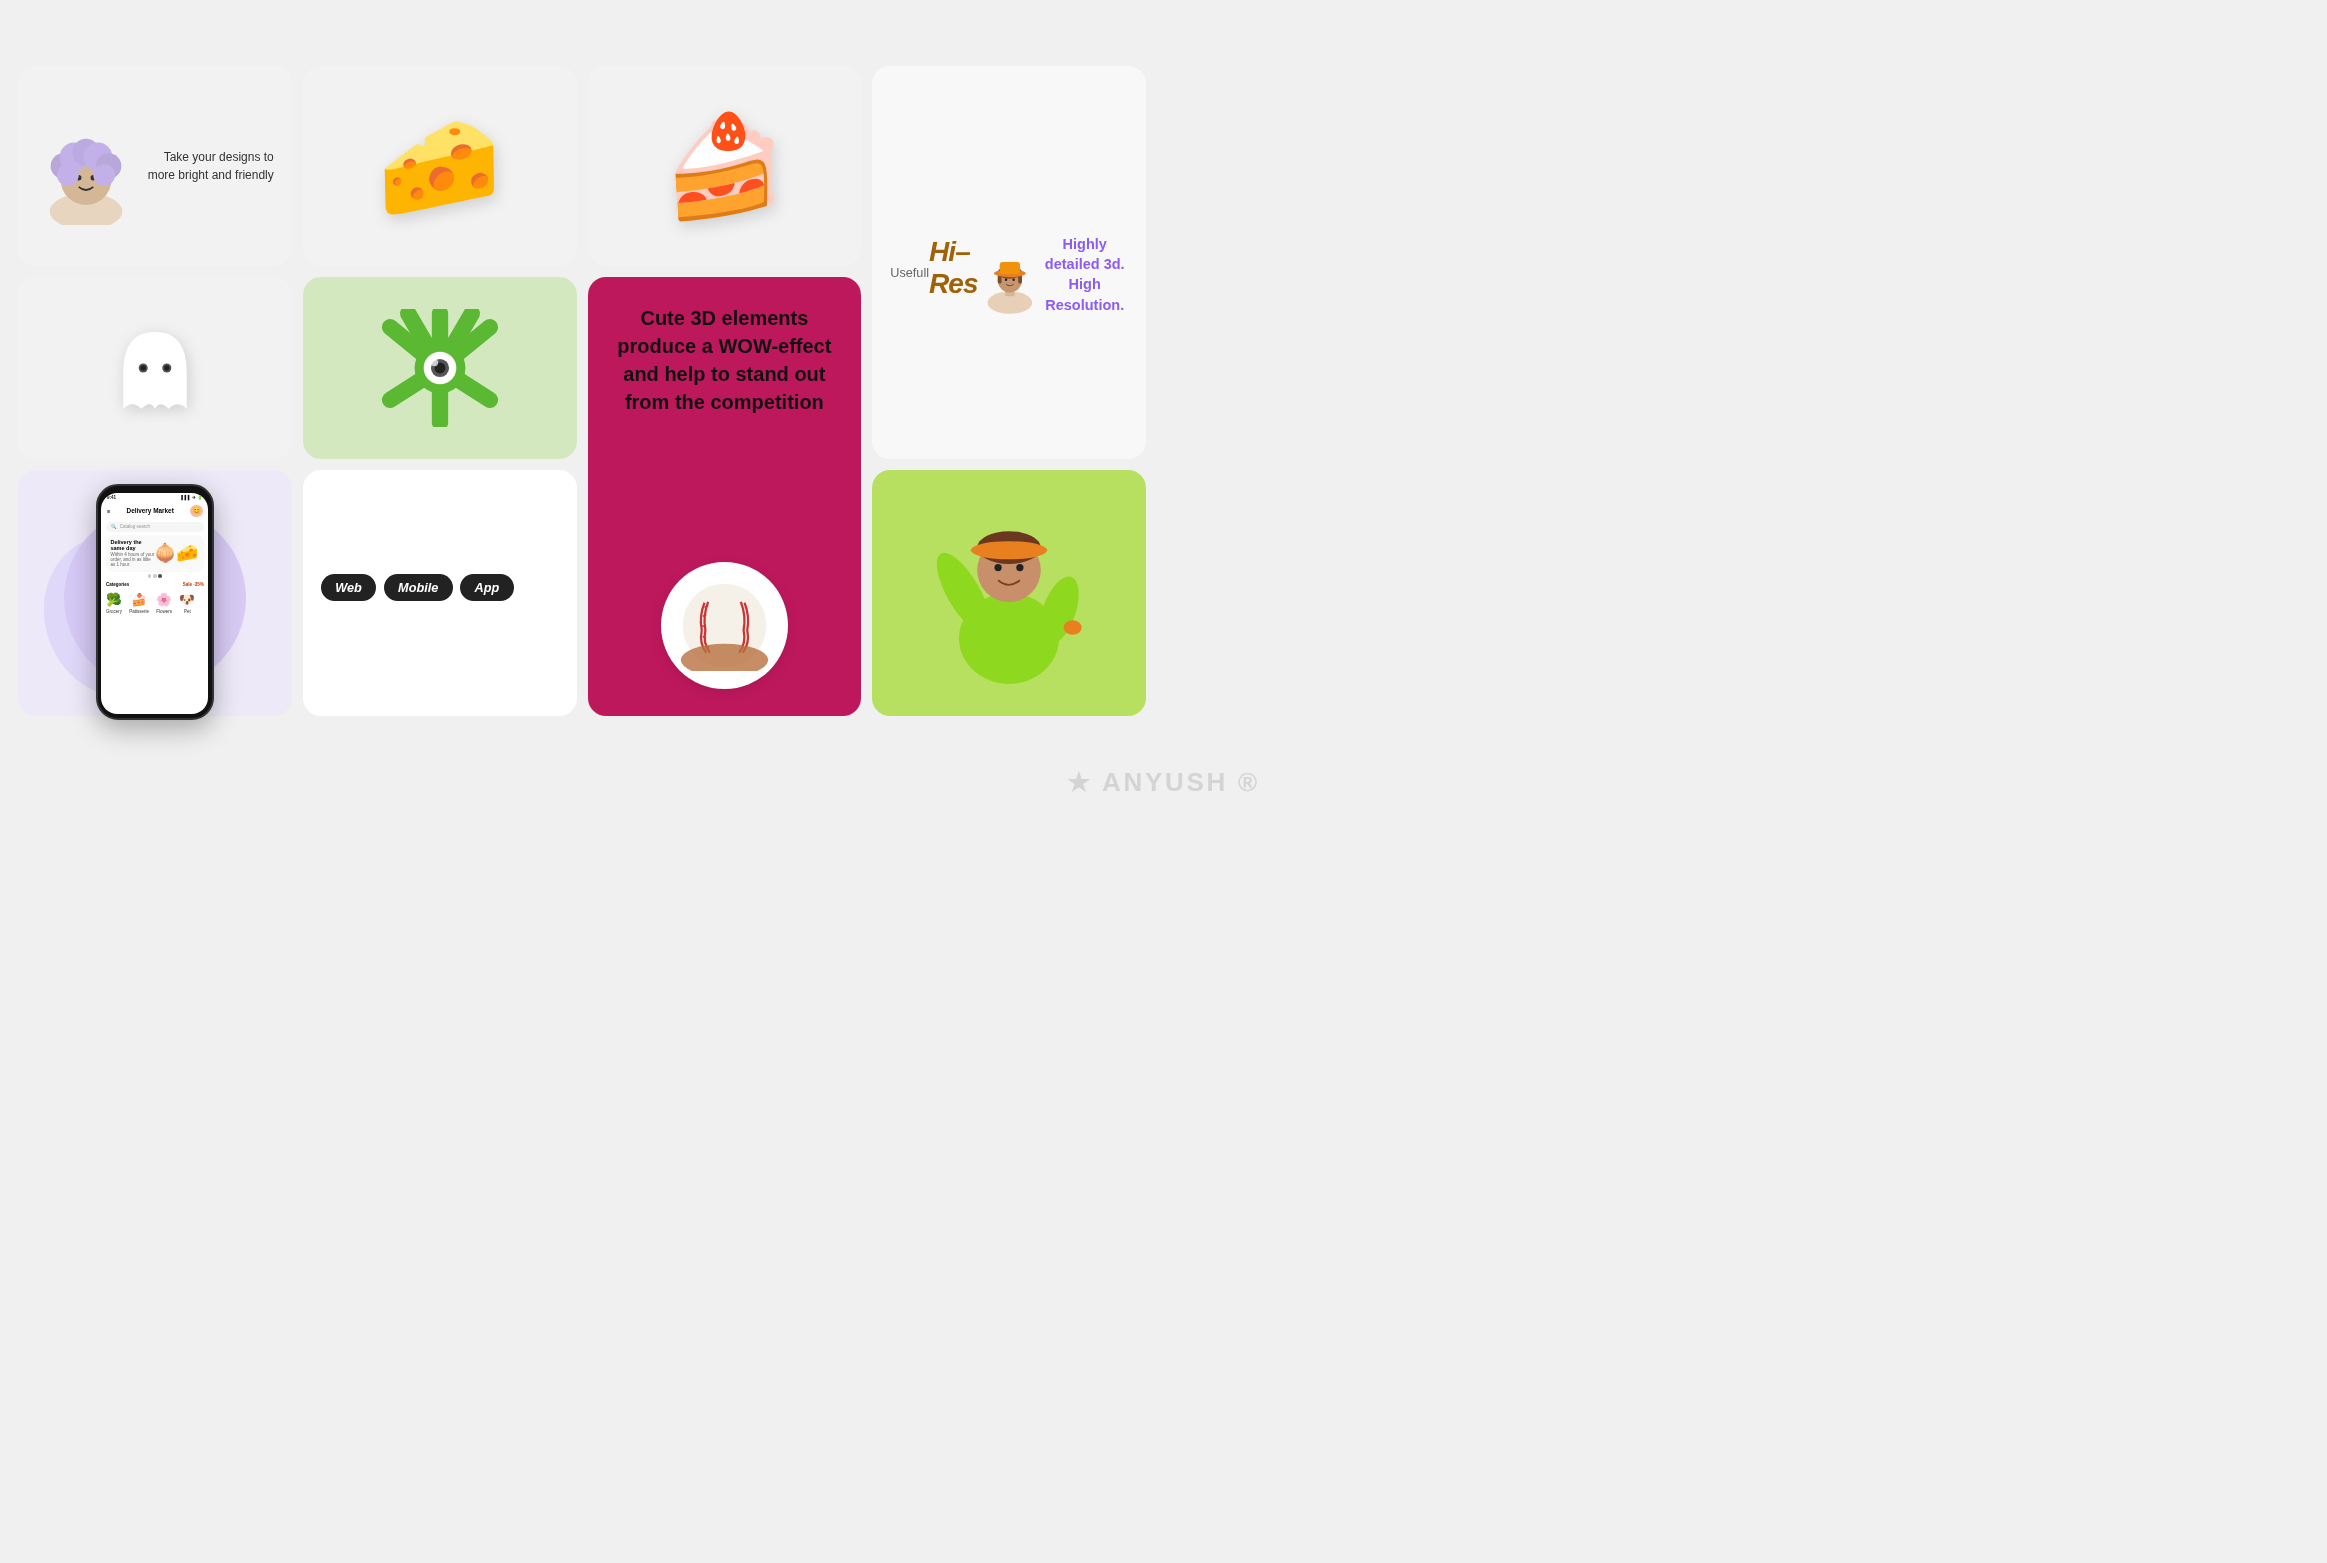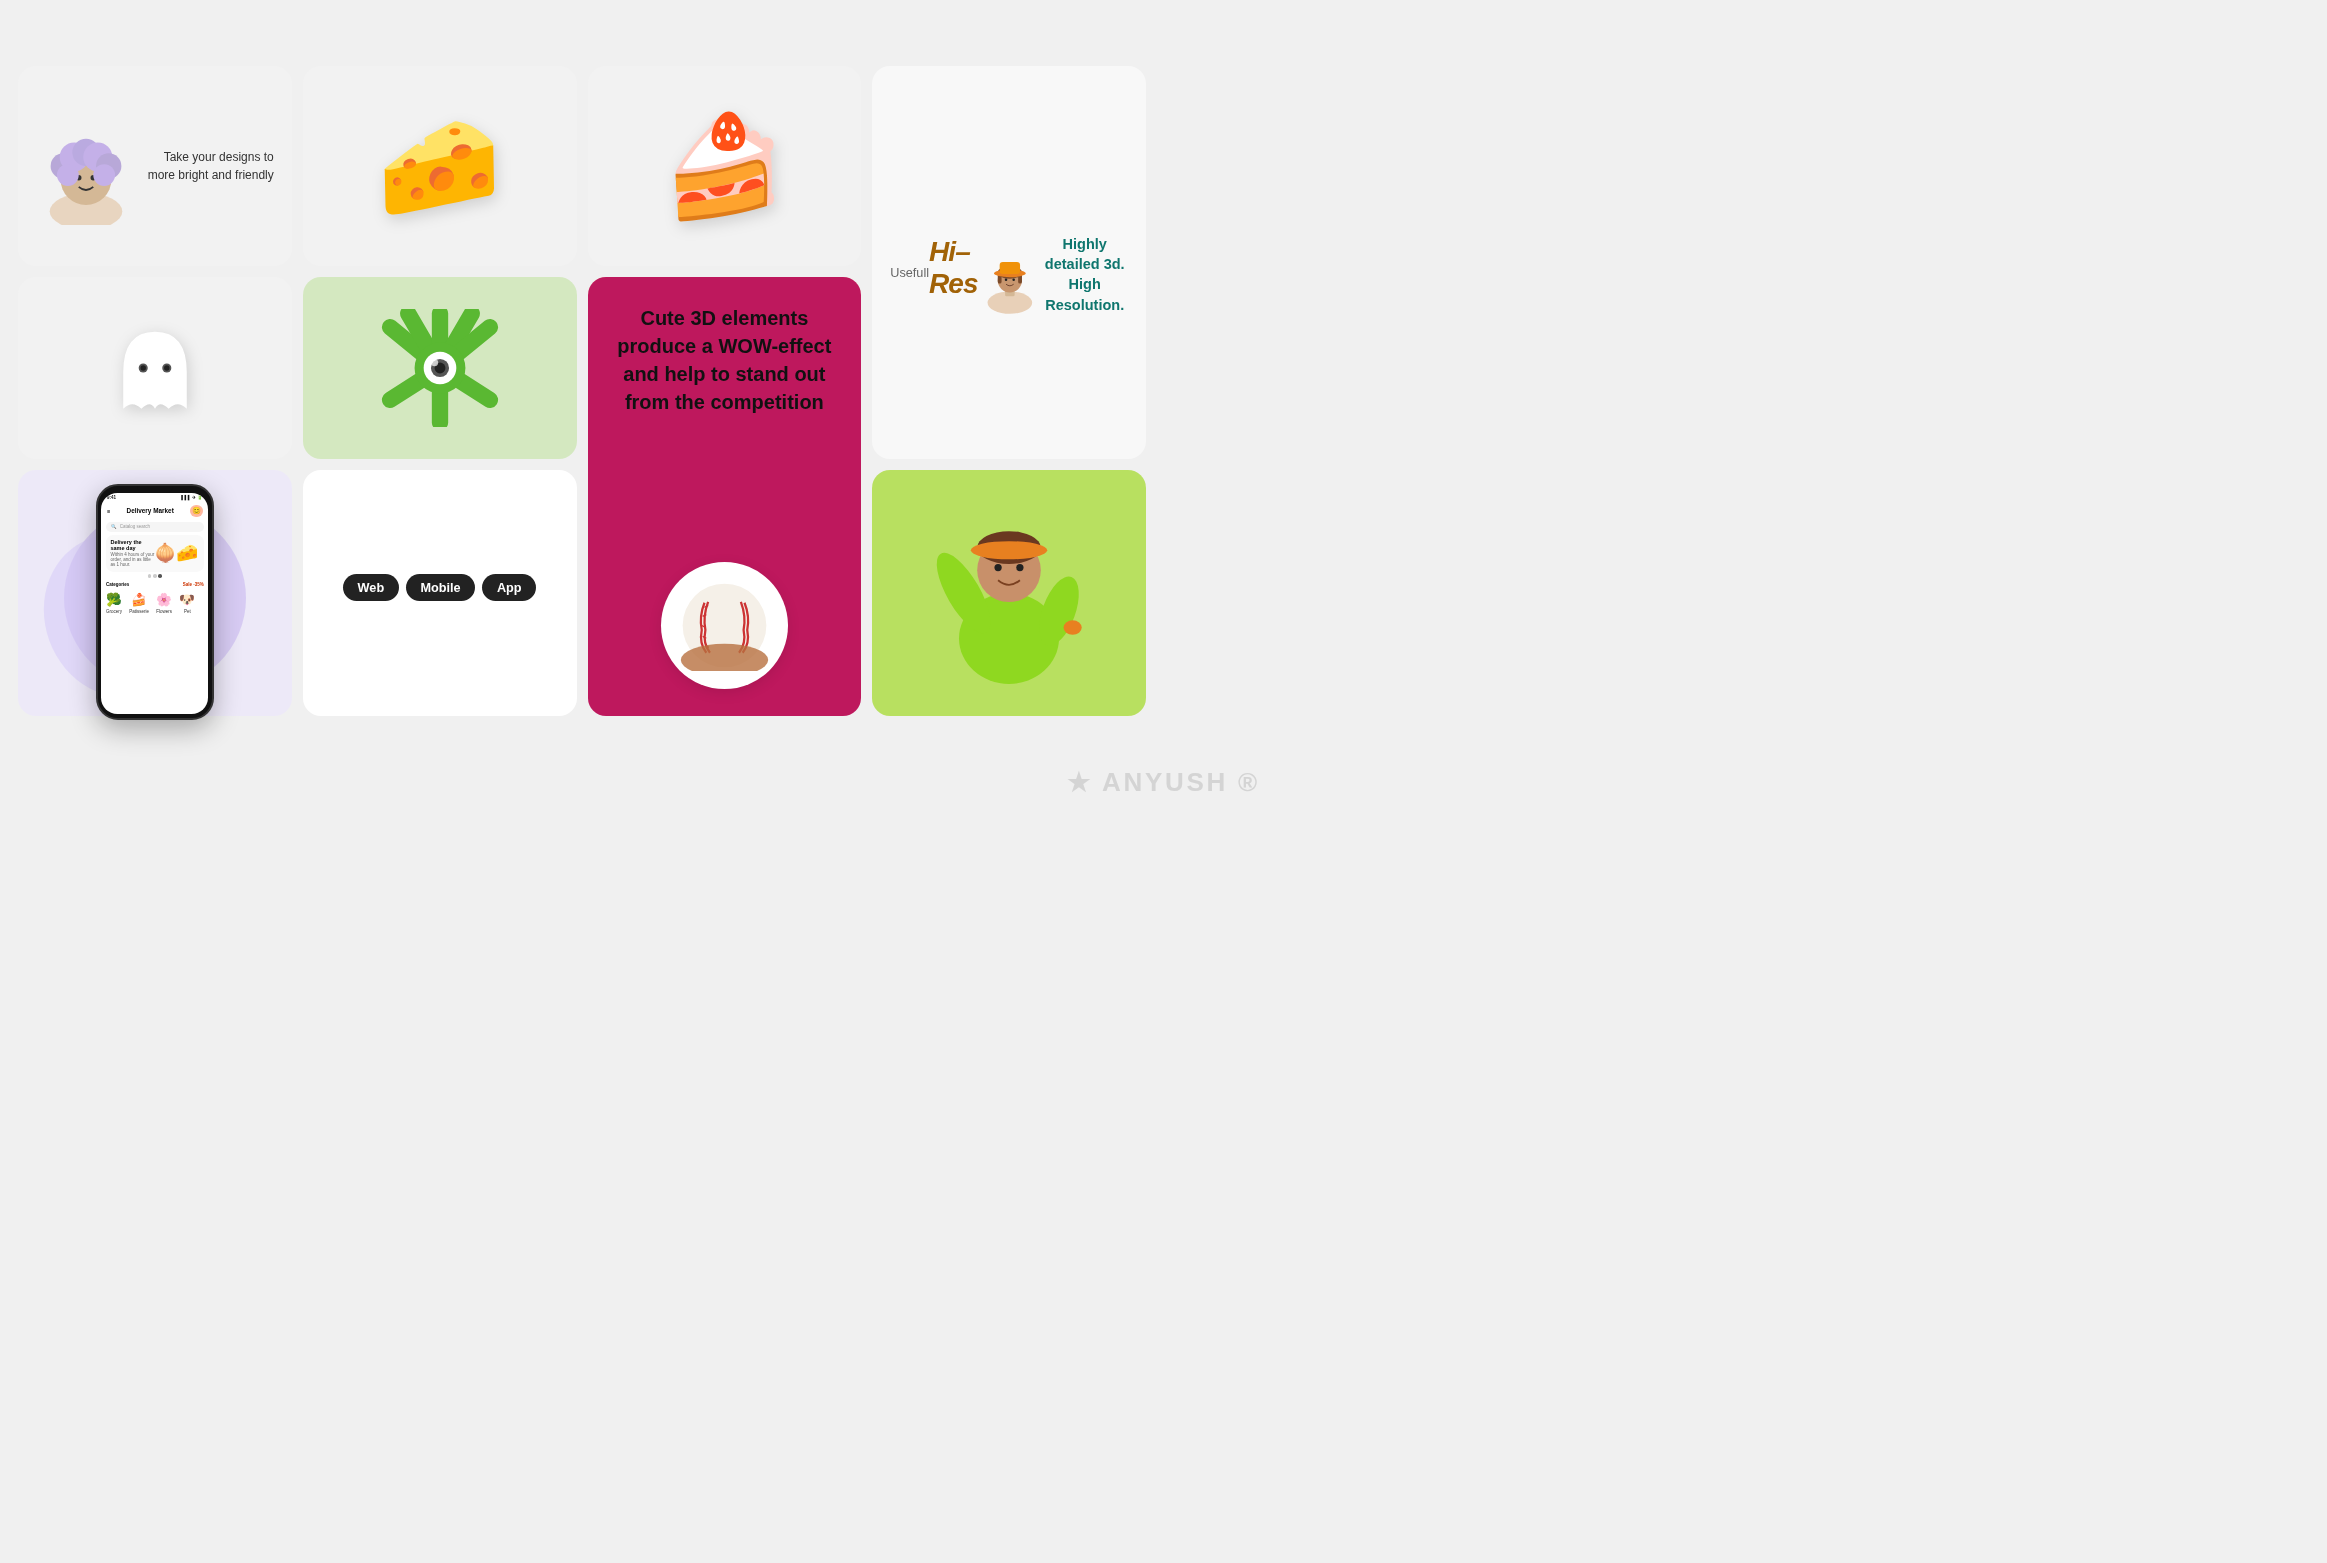--- a/index.html
+++ b/index.html
@@ -117,23 +117,24 @@
       position: relative;
     }
 
     .card-ui-text {
       grid-column: 2 / 3;
       grid-row: 3 / 4;
       background: white;
       display: flex;
       flex-direction: row;
       align-items: center;
-      justify-content: center;
+      justify-content: flex-start;
       padding: 18px;
       min-height: 200px;
+      font-style: italic;
     }
 
     
     .card-hires-full {
       grid-column: 4 / 5;
       grid-row: 1 / 3;
       background: #f8f8f8;
       display: flex;
       flex-direction: row;
       align-items: center;
@@ -164,21 +165,21 @@
       font-weight: 800;
       color: #a16207;
       font-style: italic;
       margin-bottom: 13.6px;
       letter-spacing: -0.9px;
     }
 
     .hires-subtitle {
       font-size: 14.5px;
       font-weight: 700;
-      color: #0f766e;
+      color: #8b5cf6;
       text-align: center;
       line-height: 1.4;
     }
 
     .hero-text {
       font-size: 12px;
       color: #333;
       font-weight: 500;
       line-height: 1.5;
       text-align: right;

